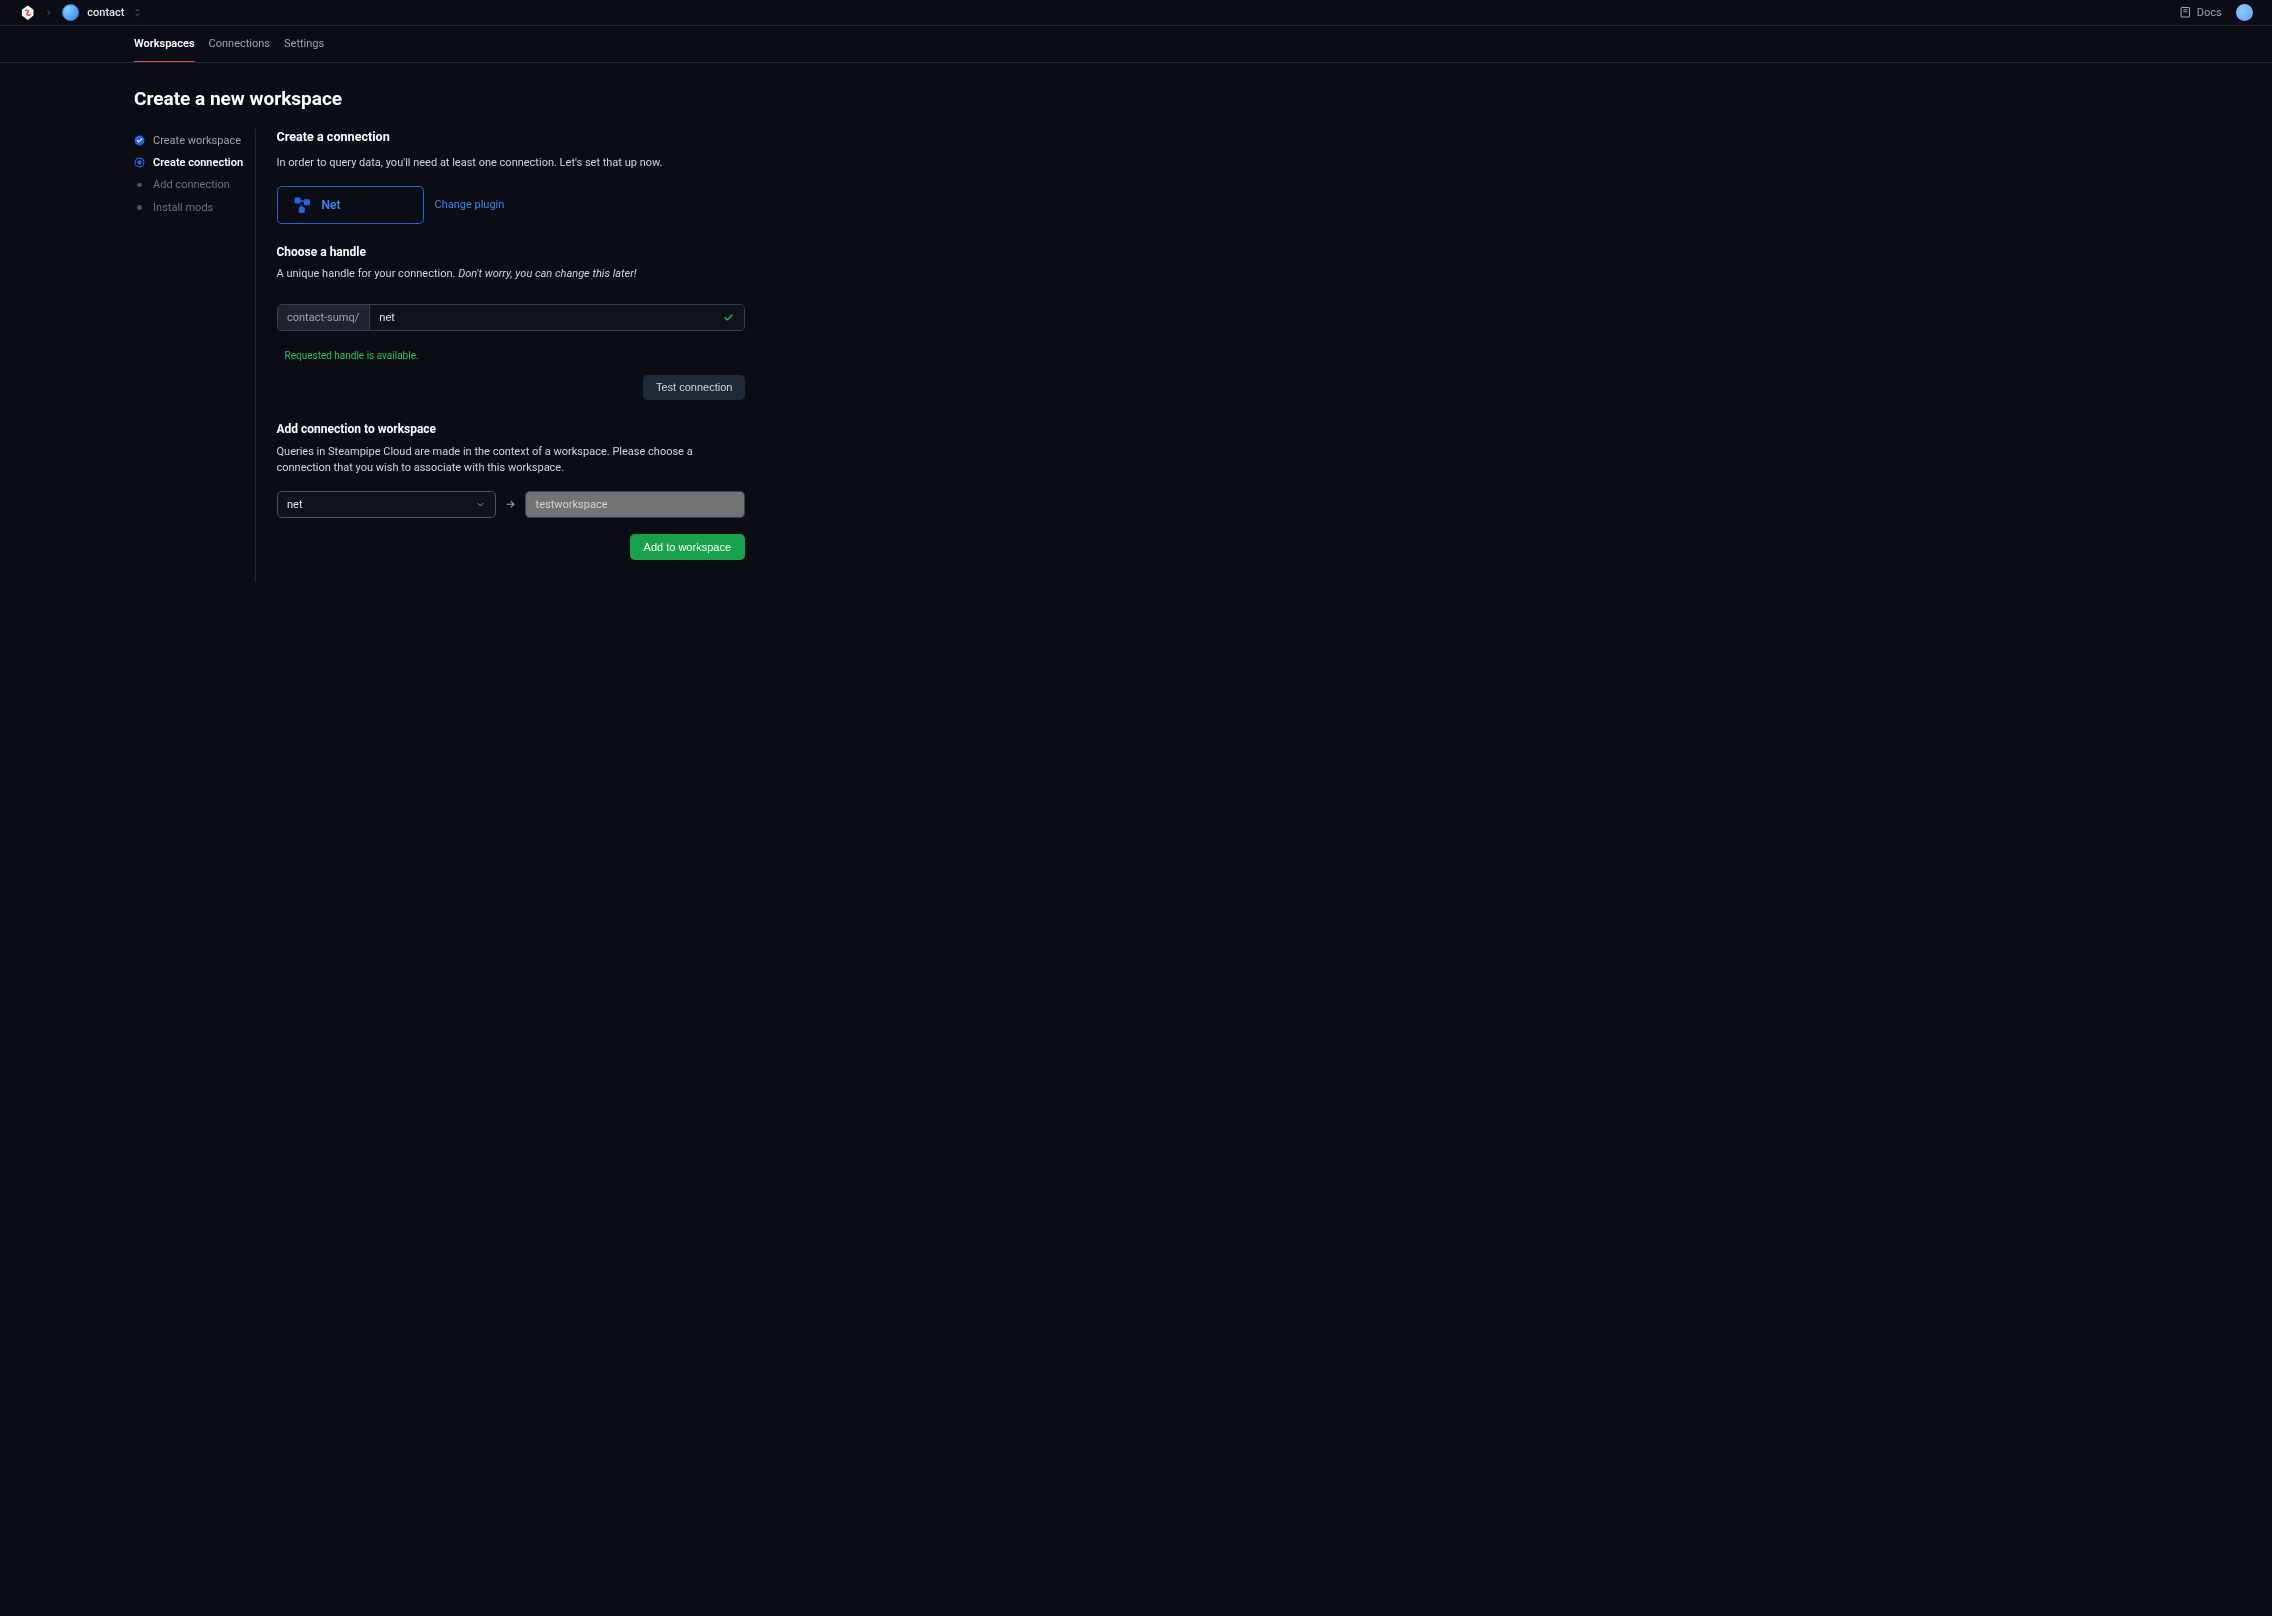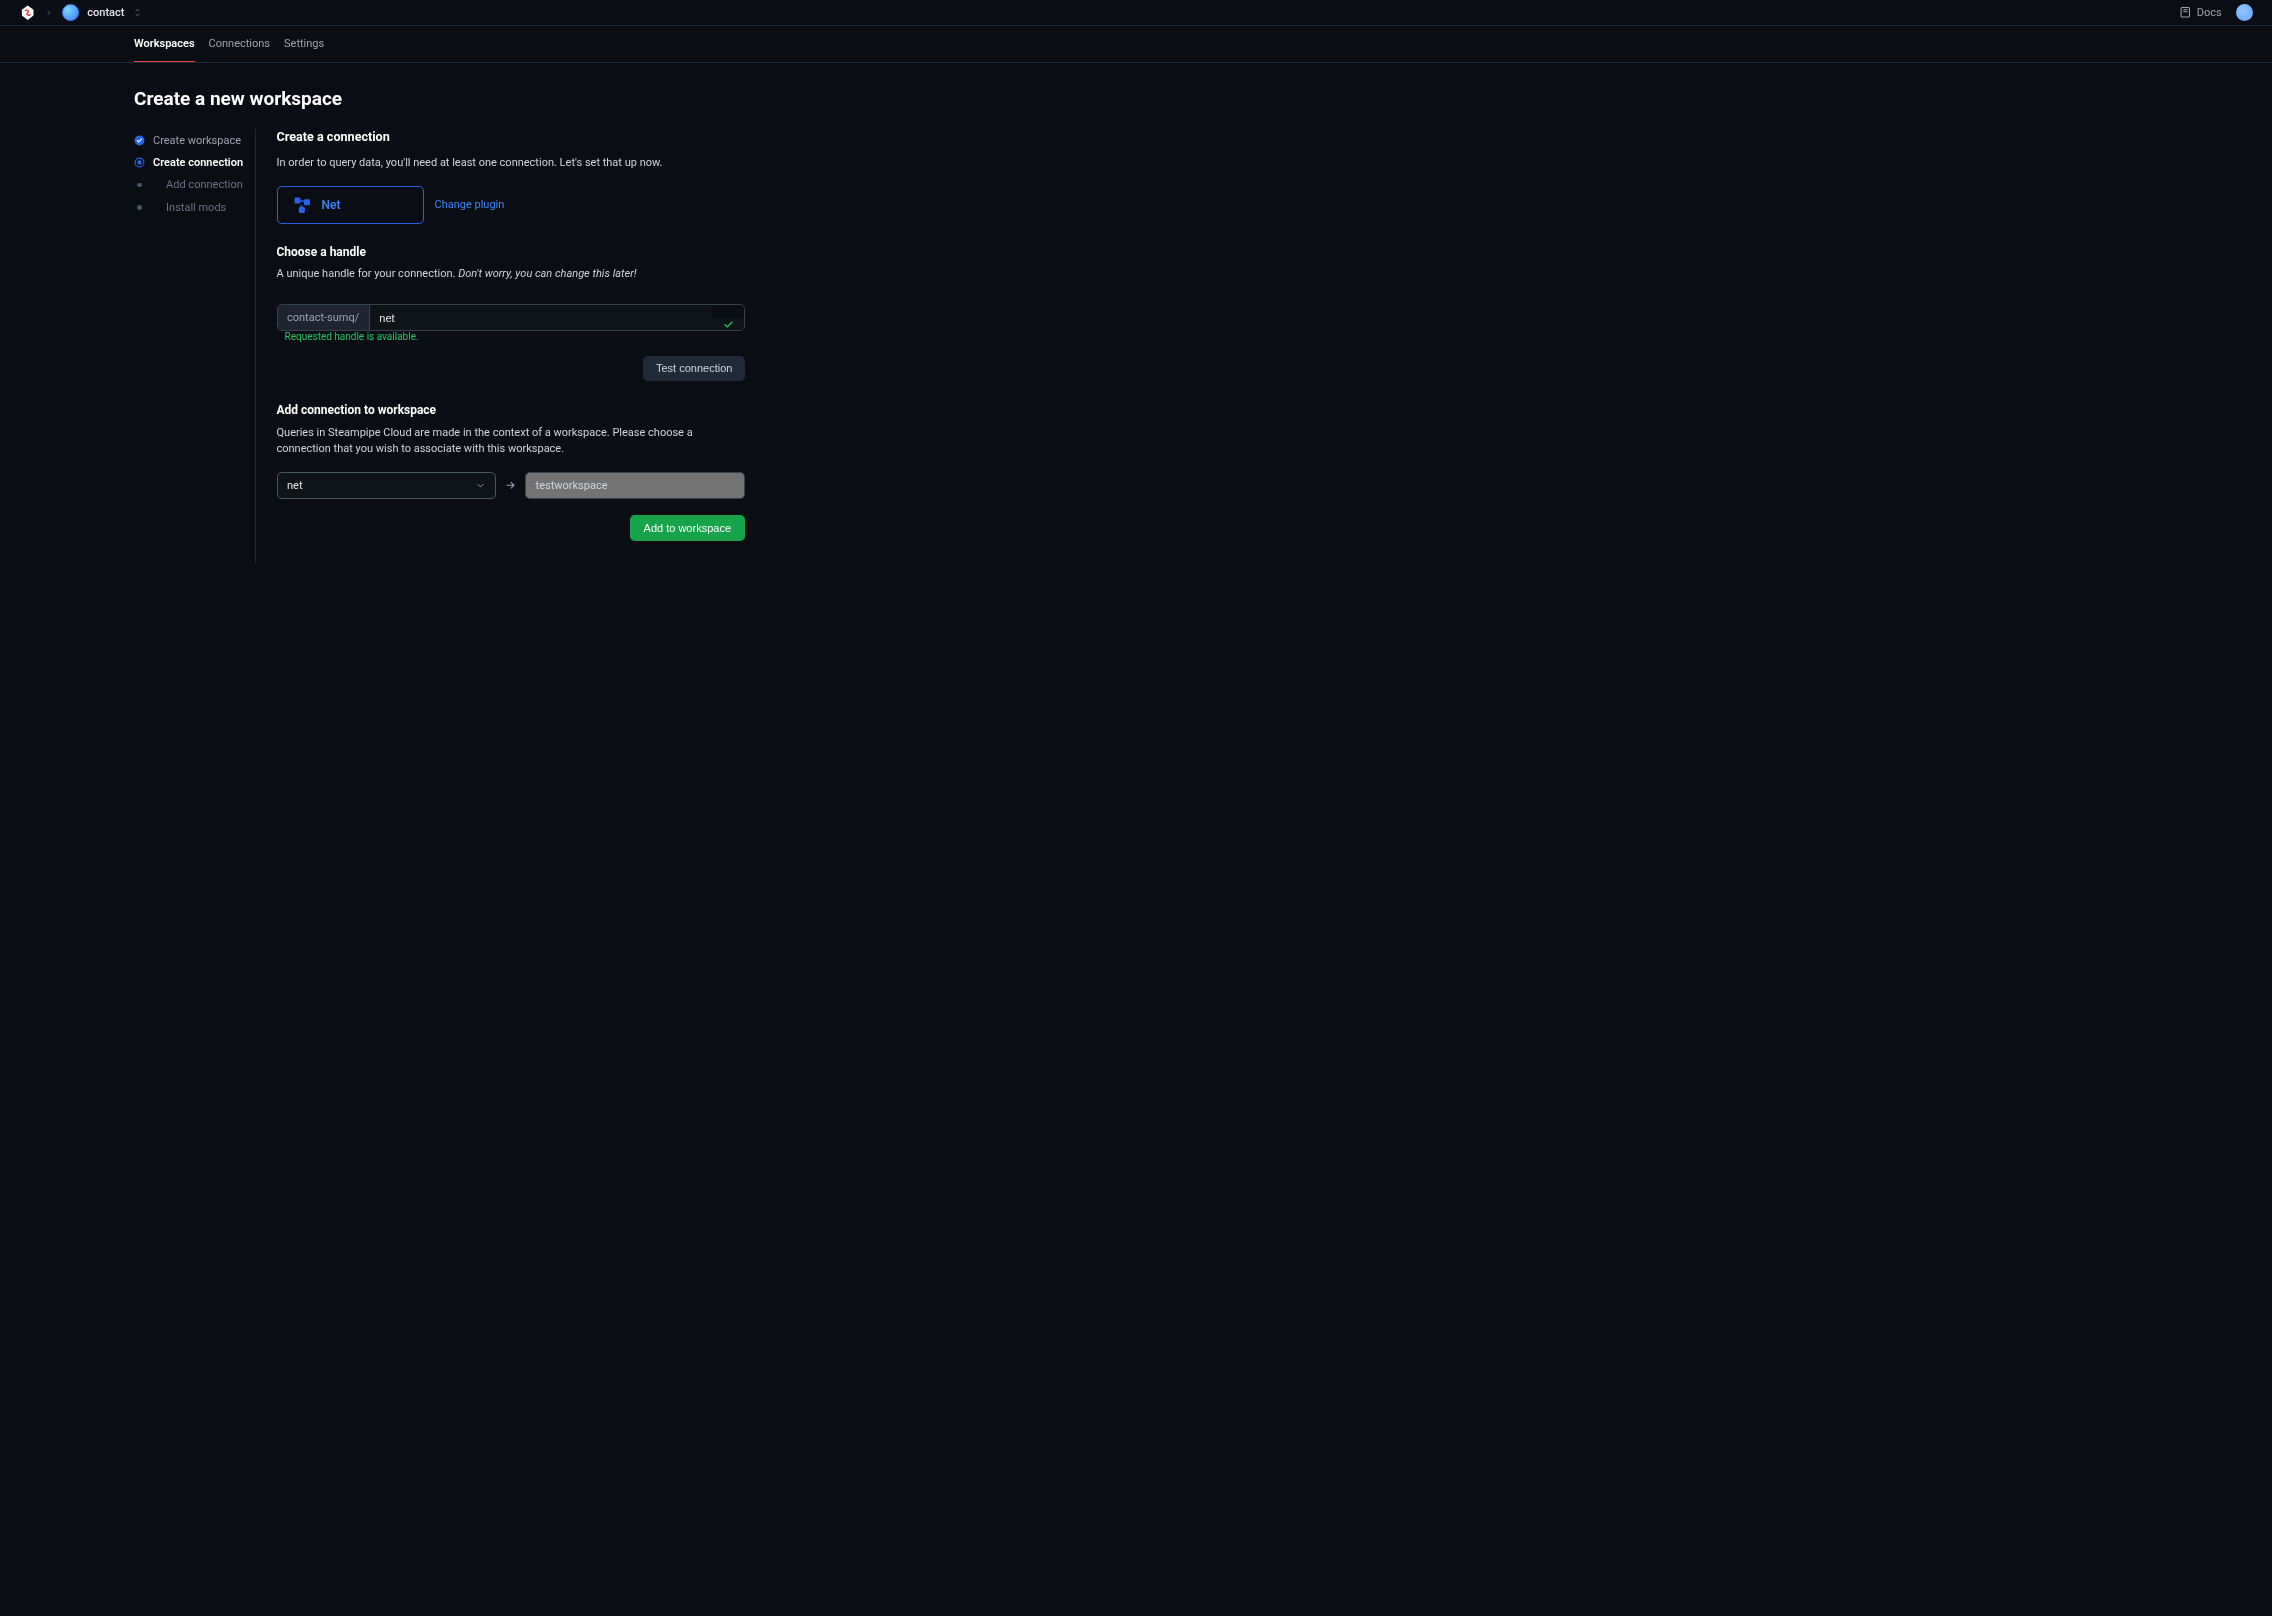--- a/index.html
+++ b/index.html
@@ -120,21 +120,21 @@
       padding: 4.7px 0;
       font-size: 11px;
     }
     .step-icon {
       width: 11px;
       height: 11px;
       flex-shrink: 0;
     }
     .step.completed .step-label { color: #9ca3af; }
     .step.active .step-label { color: #fff; font-weight: 600; }
-    .step.pending .step-label { color: #6b7280; margin-left: 13px; }
+    .step.pending .step-label { color: #6b7280; }
     .step-dot {
       width: 4.7px; height: 4.7px; border-radius: 50%; background: #4b5563; margin: 0 3.2px;
     }
     .main {
       flex: 1;
       padding-left: 20.5px;
       max-width: 489px;
     }
     .section-title {
       font-size: 12.6px;
@@ -188,22 +188,21 @@
       color: #d1d5db;
       font-size: 11px;
       margin-bottom: 24px;
     }
     .italic { font-style: italic; }
     .handle-group {
       display: flex;
       border: 0.8px solid #374151;
       border-radius: 4.7px;
       overflow: hidden;
-      margin-bottom: 0;
-      align-items: flex-end;
+      margin-bottom: 19px;
     }
     .handle-prefix {
       background: #1f2430;
       color: #9ca3af;
       padding: 6.3px 9.5px;
       font-size: 11px;
       border-right: 0.8px solid #374151;
     }
     .handle-input {
       flex: 1;

